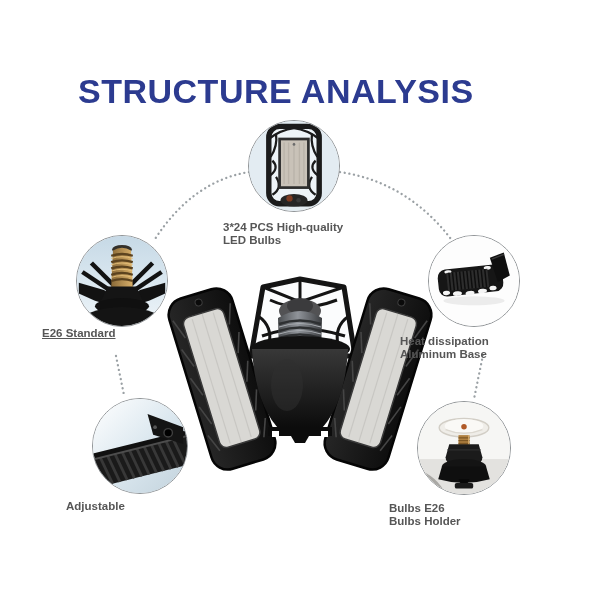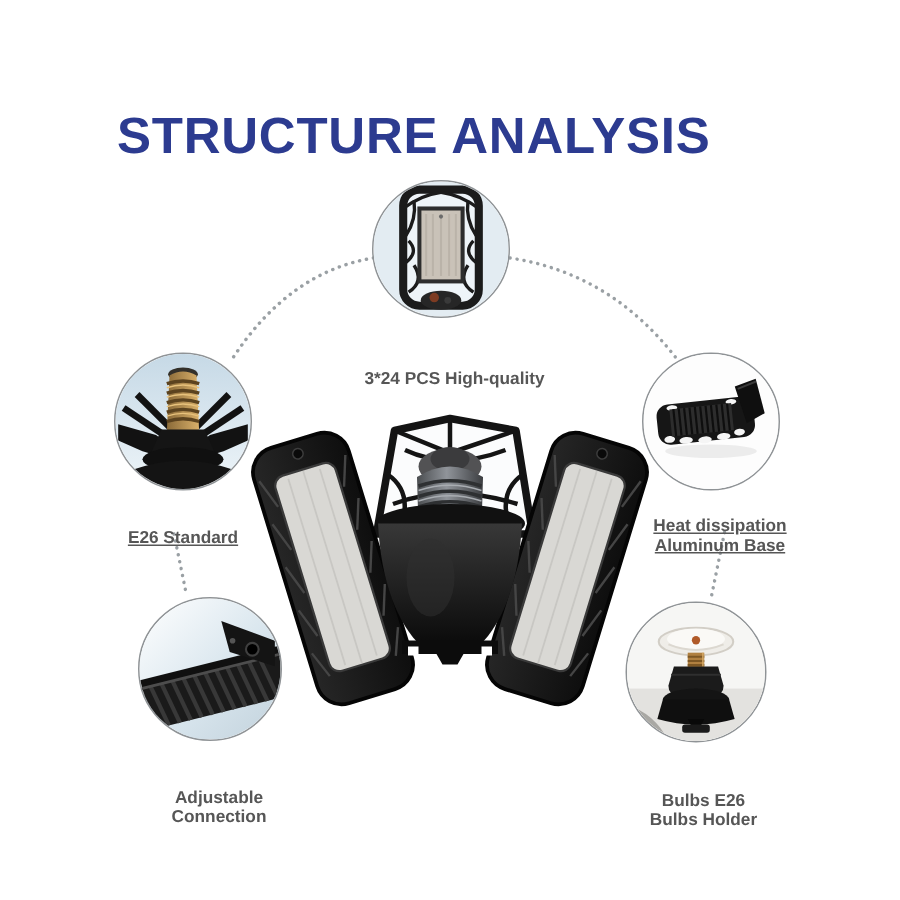--- a/index.html
+++ b/index.html
@@ -9,26 +9,26 @@
          letter-spacing:.5px;color:var(--title-color,#2c3b90);white-space:nowrap;}
   .overlay{position:absolute;left:0;top:0;width:600px;height:600px;}
   .pc{position:absolute;border:1.5px solid var(--circle-border,#8f9396);border-radius:50%;
       overflow:hidden;background:#fff;box-sizing:border-box;}
   .pc svg{display:block;width:100%;height:100%;}
   .pc-top{left:248px;top:120px;width:92px;height:92px;}
   .pc-left{left:76px;top:235px;width:92px;height:92px;}
   .pc-right{left:428px;top:235px;width:92px;height:92px;}
   .pc-bl{left:92px;top:398px;width:96px;height:96px;}
   .pc-br{left:417px;top:401px;width:94px;height:94px;}
-  .clabel{position:absolute;width:160px;text-align:center;color:var(--label-color,#565656);
-          font-size:11.5px;line-height:13px;font-weight:600;margin-top:26px;}
+  .clabel{position:absolute;width:160px;text-align:left;color:var(--label-color,#565656);
+          font-size:11.5px;line-height:13px;font-weight:600;}
   .clabel span{display:block;}
   .lb-top{left:223px;top:221px;}
   .lb-left{left:42px;top:327px;text-decoration:underline;}
-  .lb-right{left:400px;top:319px;text-decoration:underline;}
+  .lb-right{left:400px;top:335px;}
   .lb-bl{left:66px;top:500px;}
   .lb-br{left:389px;top:502px;}
 </style>
 </head>
 <body>
 
 <div class="canvas">
 
   <h1 class="title">STRUCTURE ANALYSIS</h1>
 
@@ -166,20 +166,21 @@
         <line x1="61" y1="24" x2="61" y2="70"></line>
       </g>
       <circle cx="50" cy="26" r="1.5" fill="#6b6b6b"></circle>
       <ellipse cx="50" cy="88" rx="15" ry="7" fill="#262626"></ellipse>
       <circle cx="45" cy="86" r="3.5" fill="#7d3b22"></circle>
       <circle cx="55" cy="88" r="2.5" fill="#3a3a3a"></circle>
     </svg>
   </div>
   <div class="clabel lb-top">
     <span>3*24 PCS High-quality</span>
+    <span>LED Bulbs</span>
   </div>
 
   <div class="pc pc-left">
     <svg viewBox="0 0 100 100">
       <defs>
         <linearGradient id="skyGrad" x1="0" y1="0" x2="0" y2="1">
           <stop offset="0" stop-color="#c6d9e6"></stop>
             <stop offset="1" stop-color="#eef5f9"></stop>
         </linearGradient>
         <linearGradient id="brassGrad" x1="0" y1="0" x2="1" y2="0">
@@ -289,21 +290,20 @@
         <path d="M-6,52 L106,52" stroke="#4d4d4d" stroke-width="2"></path>
       </g>
       <polygon points="58,16 96,30 96,48 64,38" fill="#141414"></polygon>
       <circle cx="80" cy="36" r="4.5" fill="#000" stroke="#3f3f3f" stroke-width="1.5"></circle>
       <circle cx="66" cy="30" r="2" fill="#555"></circle>
       <path d="M70,100 Q85,88 100,84 L100,100 Z" fill="#b9c6cf"></path>
     </svg>
   </div>
   <div class="clabel lb-bl">
     <span>Adjustable</span>
-    <span>Connection</span>
   </div>
 
   <div class="pc pc-br">
     <svg viewBox="0 0 100 100">
       <rect width="100" height="100" fill="#f6f6f4"></rect>
       <rect y="62" width="100" height="38" fill="#e3e2df"></rect>
       <path d="M0,74 Q20,80 30,100 L0,100 Z" fill="#6f6d6a" opacity="0.5"></path>
       <ellipse cx="50" cy="28" rx="27" ry="10" fill="#efede8" stroke="#d2cec6" stroke-width="1.5"></ellipse>
       <ellipse cx="50" cy="26" rx="21" ry="7.5" fill="#faf9f6"></ellipse>
       <path d="M30,30 Q50,38 70,30" stroke="#dcd8d0" stroke-width="1.5" fill="none"></path>

